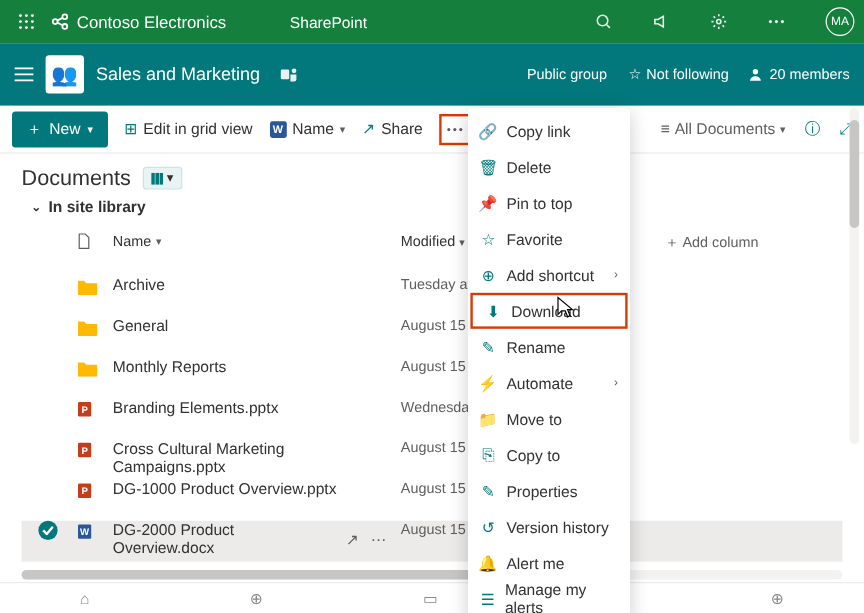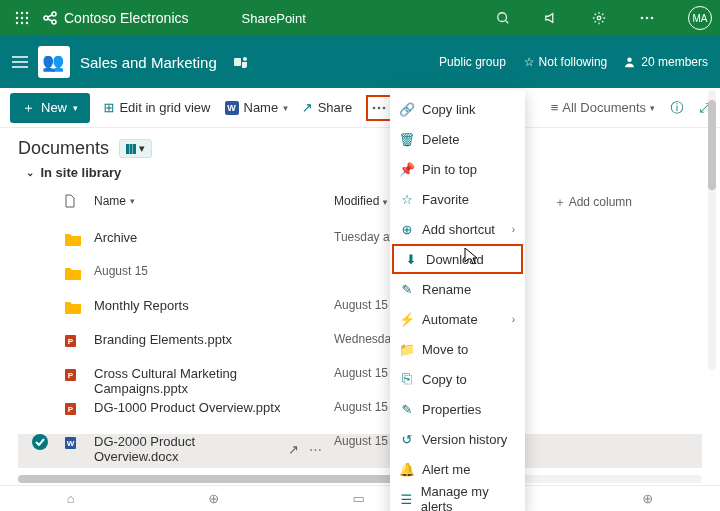--- a/index.html
+++ b/index.html
@@ -229,20 +229,23 @@
         </div>
         <div class="row">
           <div class="col-sel"></div>
   <div class="col-icon">
             <span class="ficon">
               <svg width="18" height="14" viewBox="0 0 18 14">
                 <path class="folder" d="M1 2h5l2 2h9v9a1 1 0 01-1 1H1z"></path>
               </svg>
             </span>
           </div>
+  <div class="col-name name-cell">
+            <span>General</span>
+          </div>
   <div class="col-mod mod-cell">August 15</div>
         </div>
         <div class="row">
           <div class="col-sel"></div>
   <div class="col-icon">
             <span class="ficon">
               <svg width="18" height="14" viewBox="0 0 18 14">
                 <path class="folder" d="M1 2h5l2 2h9v9a1 1 0 01-1 1H1z"></path>
               </svg>
             </span>

